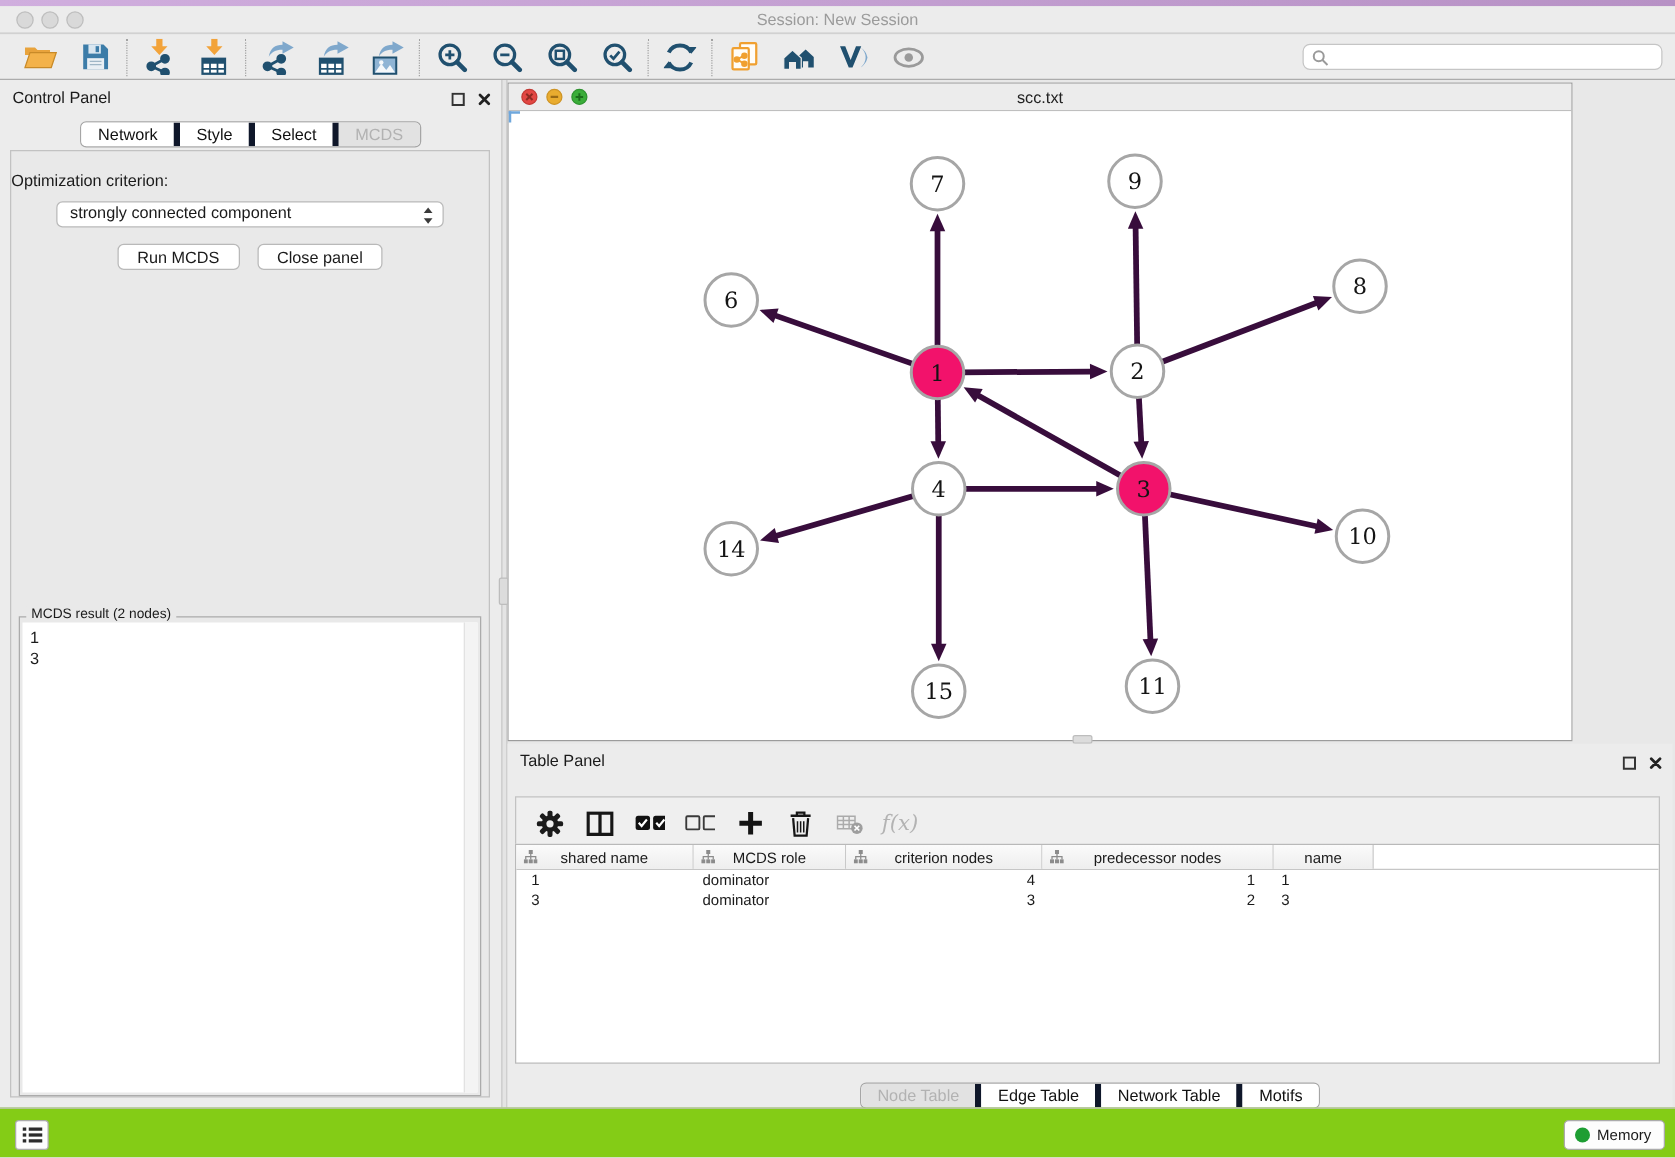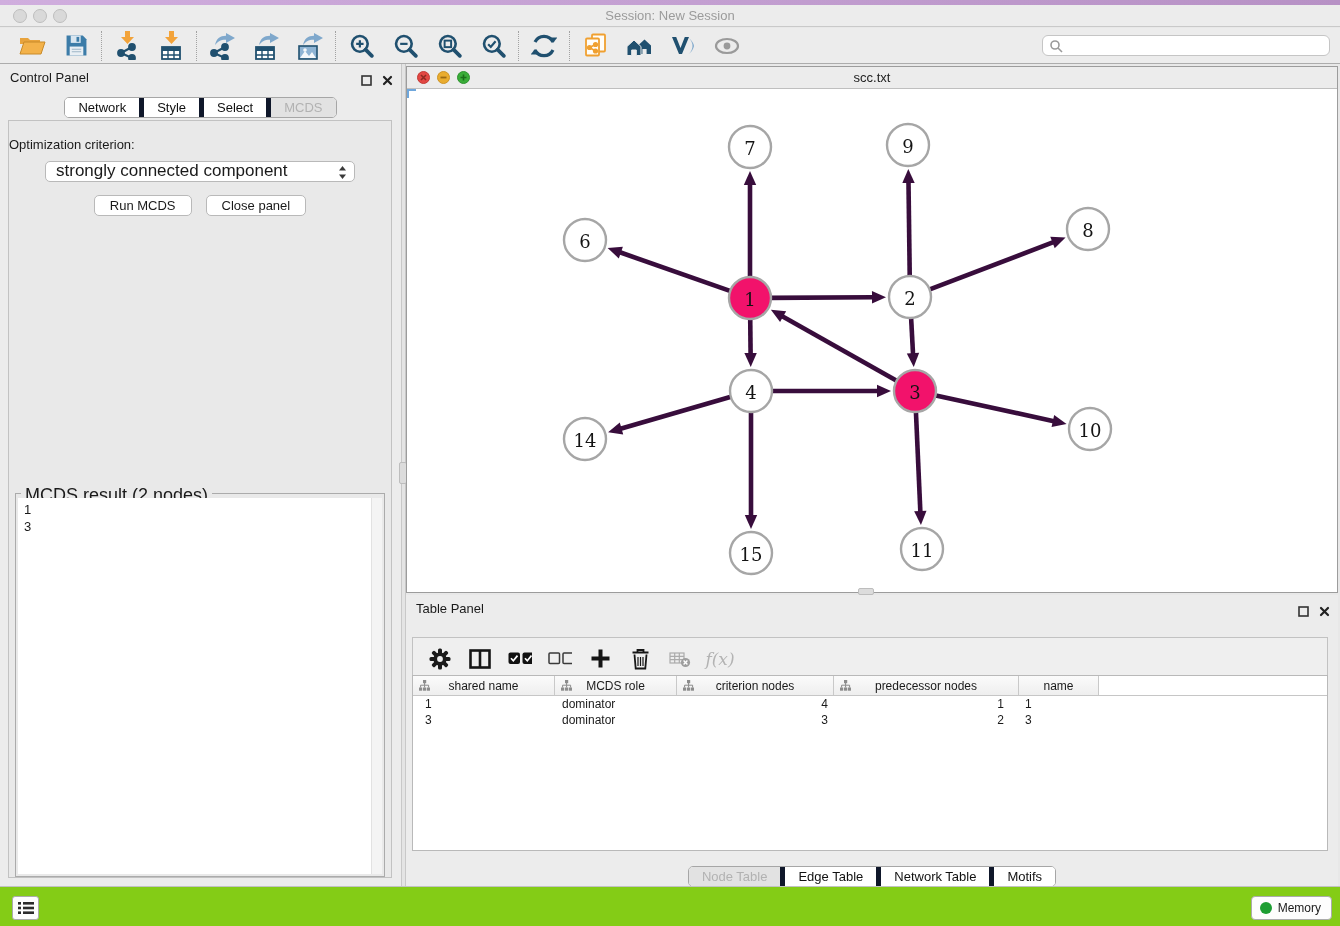--- a/index.html
+++ b/index.html
@@ -31,40 +31,40 @@
   .head-icons{position:absolute;right:8px;top:3px;display:flex;gap:10px;align-items:center;}
   .tabs-row{position:absolute;left:0;top:33px;width:100%;display:flex;justify-content:center;}
   .tabgroup{display:inline-flex;border:1px solid #A6A6A6;border-radius:5px;overflow:hidden;background:#fff;}
   .tab{padding:2px 13px;font-size:13px;border-right:5px solid #0f172a;background:#fff;color:#111;white-space:nowrap;}
   .tab:last-child{border-right:none;}
   .tab.active{background:#E2E2E2;color:#B2B2B2;}
   #cp-body{position:absolute;left:8px;top:56px;width:384px;height:758px;background:#E9E9E9;
        border:1px solid #C2C2C2;}
   #opt-label{margin-top:16px;text-align:left;font-size:13px;}
   #criterion-select{margin:9px auto 0;width:310px;height:21px;background:#fff;border:1px solid #B9B9B9;
-       border-radius:5px;display:flex;align-items:flex-end;font-size:17px;padding:0 22px 0 10px;position:relative;}
+       border-radius:5px;display:flex;align-items:flex-start;font-size:13px;padding:0 22px 0 10px;position:relative;}
   .chevrons{position:absolute;right:7px;top:3px;}
   .btnrow{display:flex;justify-content:center;gap:14px;margin-top:13px;}
   .btn{height:21px;padding:0 15px;background:#fff;border:1px solid #B9B9B9;border-radius:5px;
        font-size:13px;display:flex;align-items:center;}
   #result-group{position:absolute;left:6px;top:372px;width:370px;height:384px;border:1px solid #ABABAB;}
-  #result-legend{position:absolute;top:-9px;left:5px;background:#E9E9E9;padding:0 4px;font-size:18px;}
+  #result-legend{position:absolute;top:-9px;left:5px;background:#E9E9E9;padding:0 4px;font-size:11px;}
   #result-area{position:absolute;left:2px;right:2px;top:4px;bottom:2px;background:#fff;
        padding:3px 16px 3px 6px;font-size:13px;line-height:17px;white-space:pre;overflow:hidden;}
   #result-scrollbar{position:absolute;right:2px;top:4px;bottom:2px;width:11px;background:#F4F4F4;
        border-left:1px solid #E2E2E2;}
   
   #v-splitter{position:absolute;left:401px;top:64px;width:5px;height:822px;background:#E4E4E4;
        border-left:1px solid #C8C8C8;border-right:1px solid #C8C8C8;}
   #v-split-handle{position:absolute;left:399px;top:462px;width:8px;height:22px;background:#DCDCDC;
        border:1px solid #BDBDBD;border-radius:2px;}
   #h-split-handle{position:absolute;left:858px;top:588px;width:16px;height:7px;background:#DCDCDC;
        border:1px solid #BDBDBD;border-radius:2px;}
   
-  #net-frame{position:absolute;left:406px;top:66px;width:932px;height:527px;border:1px solid #9C9C9C;
+  #net-frame{position:absolute;left:406px;top:66px;width:852px;height:527px;border:1px solid #9C9C9C;
        background:#fff;}
   #net-titlebar{height:22px;background:#ECECEC;border-bottom:1px solid #BFBFBF;position:relative;
        display:flex;align-items:center;}
   .frame-lights{display:flex;gap:7px;margin-left:10px;z-index:2;}
   .flight{width:13px;height:13px;border-radius:50%;display:flex;align-items:center;justify-content:center;}
   .flight.red{background:#E24743;border:1px solid #C33A35;}
   .flight.yellow{background:#E9AC2F;border:1px solid #CE9425;}
   .flight.green{background:#3AAD39;border:1px solid #2F9330;}
   #net-title{position:absolute;left:0;right:0;text-align:center;font-size:13px;color:#222;}
   #net-canvas{position:relative;width:100%;height:503px;background:#fff;}

